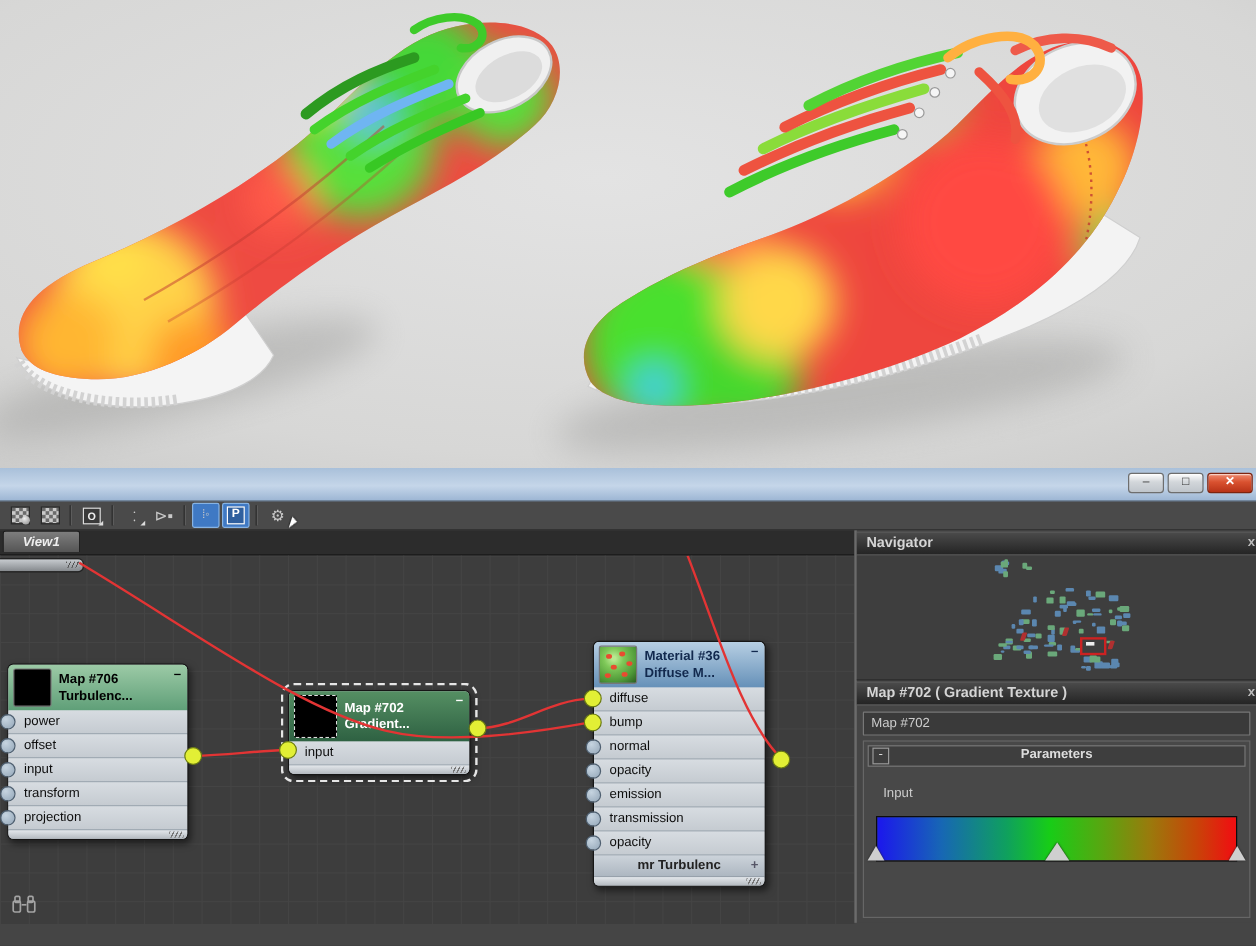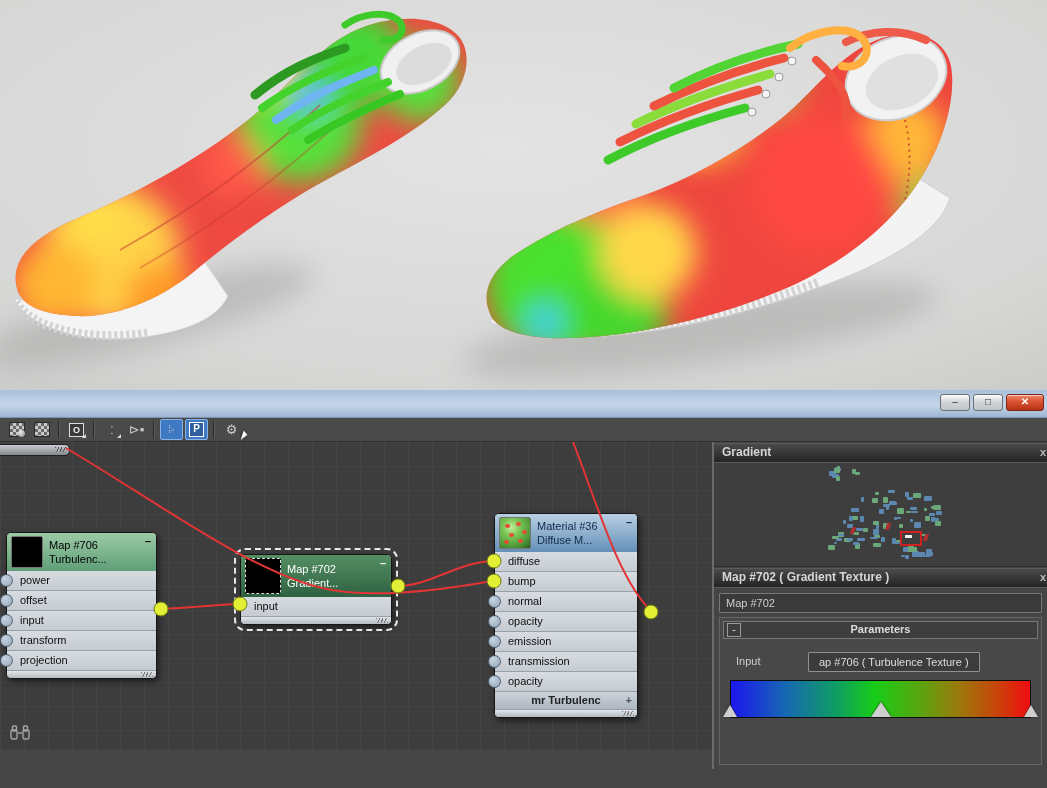--- a/index.html
+++ b/index.html
@@ -54,21 +54,21 @@
   .collapsedbar{position:absolute;left:-6px;top:2px;width:74px;height:10px;background:linear-gradient(#c8ccd0,#85898d);
                 border:1px solid #222;border-radius:0 5px 5px 0;}
   .collapsedbar .grip{position:absolute;right:3px;top:2px;width:11px;height:5px;
                 background:repeating-linear-gradient(115deg,#555 0 1px,transparent 1px 3px);}
 
   .node{position:absolute;background:#cfd5db;border:1px solid #161616;border-radius:5px;
         box-shadow:2px 3px 6px rgba(0,0,0,.5);font-size:11px;}
   .nhead{display:flex;align-items:center;padding:3px 4px;border-radius:4px 4px 0 0;position:relative;}
   .nhead .min{position:absolute;right:5px;top:2px;font-weight:bold;font-size:11px;}
   .thumb{width:30px;height:30px;background:#000;border:1px solid #777;border-radius:2px;margin-right:6px;flex:none;}
-  .ntitle{font-weight:normal;line-height:14px;white-space:nowrap;}
+  .ntitle{font-weight:bold;line-height:14px;white-space:nowrap;}
   .nrow{position:relative;height:19px;line-height:19px;padding-left:13px;color:#0d0d0d;
         background:linear-gradient(#d7dce1,#c5cbd1);border-bottom:1px solid #97a1ab;}
   .port{position:absolute;left:-7px;top:3px;width:11px;height:11px;border-radius:50%;
         background:radial-gradient(circle at 35% 30%,#c6d4e0,#93a6b8);border:1px solid #4e5f70;}
   .nfoot{height:7px;background:linear-gradient(#e2e6ea,#b4bac0);border-radius:0 0 4px 4px;position:relative;}
   .nfoot .grip{position:absolute;right:3px;top:1px;width:12px;height:5px;
         background:repeating-linear-gradient(115deg,#777 0 1px,transparent 1px 3px);}
   .sidetab{position:absolute;z-index:-1;width:16px;border-radius:8px;border:1px solid #1d1d1d;}
 
   .n706 .nhead{background:linear-gradient(#9ccaa6,#5f9f78);}
@@ -260,20 +260,23 @@
     <div class="tsep"></div>
     <div class="tbtn">
         <span>⚙</span>
         <span class="cursor-arrow"></span>
       </div>
   </div>
 
   <div class="mainrow">
 
     <div class="graphcol">
+      <div class="tabrow">
+        <span class="viewtab">View1</span>
+      </div>
 
       <div class="canvas">
         <div class="collapsedbar">
             <span class="grip"></span>
           </div>
 
         <div class="node n706" style="left:6px;top:90px;width:149px;">
           <div class="sidetab"></div>
           <div class="nhead">
             <div class="thumb"></div>
@@ -354,21 +357,21 @@
             <rect x="2.5" y="2" width="4" height="5" rx="1"></rect>
               <rect x="13.5" y="2" width="4" height="5" rx="1"></rect>
             <path d="M8,9 h4"></path>
           </g>
         </svg>
       </div>
     </div>
 
     <div class="rightcol">
       <div class="phead">
-        <span>Gradient</span>
+        <span>Navigator</span>
         <span class="x">x</span>
       </div>
       <div class="navcanvas" id="navcanvas">
           <div class="mini" style="left: 141.313px; top: 9.00198px; width: 4.44619px; height: 2.8422px; background: rgb(106, 168, 122);"></div>
           <div class="mini" style="left: 115.45px; top: 8.29757px; width: 6.76027px; height: 5.0203px; background: rgb(91, 135, 176);"></div>
           <div class="mini" style="left: 119.577px; top: 4.61492px; width: 7.08379px; height: 2.96802px; background: rgb(91, 135, 176);"></div>
           <div class="mini" style="left: 121.285px; top: 4.16158px; width: 3.26944px; height: 4.73564px; background: rgb(91, 135, 176);"></div>
           <div class="mini" style="left: 138.494px; top: 6.47347px; width: 3.61418px; height: 4.05222px; background: rgb(106, 168, 122);"></div>
           <div class="mini" style="left: 119.858px; top: 4.54112px; width: 5.88716px; height: 5.64798px; background: rgb(106, 168, 122);"></div>
           <div class="mini" style="left: 118.16px; top: 11.4993px; width: 7.18585px; height: 3.32901px; background: rgb(91, 135, 176);"></div>
@@ -468,21 +471,20 @@
       </div>
       <div class="namefield">Map #702</div>
 
       <div class="params">
         <div class="rollout">
           <span class="minus">-</span>
           <span>Parameters</span>
         </div>
         <div class="inputrow">
           <span class="inputlabel">Input</span>
-          <span class="inputbtn">ap #706  ( Turbulence Texture )</span>
         </div>
         <div class="gradbar">
           <span class="tri small" style="left:-8px;"></span>
           <span class="tri" style="left:50%;transform:translateX(-50%);"></span>
           <span class="tri small" style="right:-8px;"></span>
         </div>
       </div>
     </div>
   </div>
 </div>

